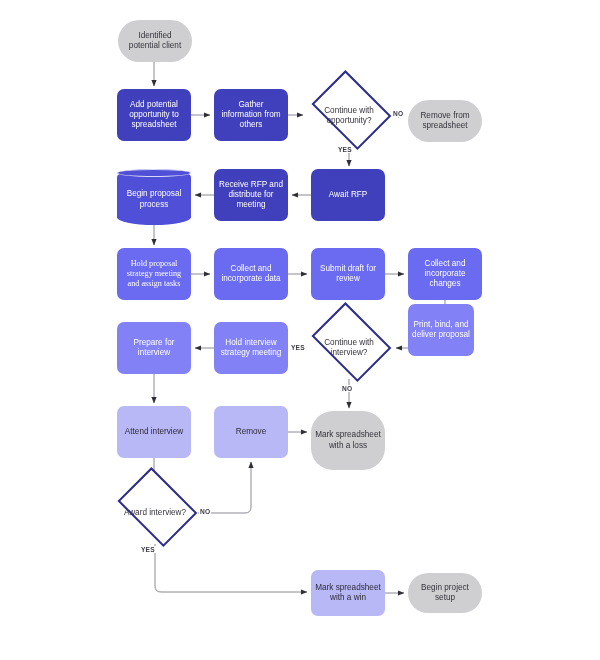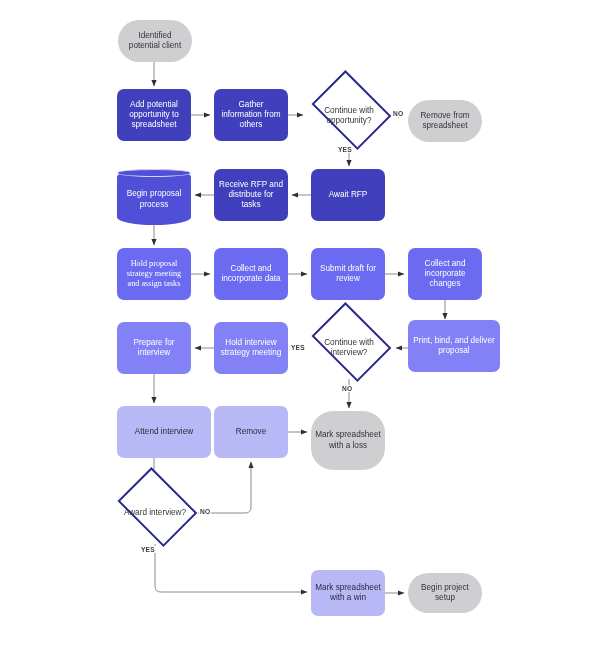--- a/index.html
+++ b/index.html
@@ -99,21 +99,21 @@
 
   <div class="node pill" style="left:408px;top:100px;width:74px;height:42px;">
     <span class="lbl">Remove from spreadsheet</span>
   </div>
 
   <div class="node rect t-dark" style="left:311px;top:169px;width:74px;height:52px;">
     <span class="lbl">Await RFP</span>
   </div>
 
   <div class="node rect t-dark" style="left:214px;top:169px;width:74px;height:52px;">
-    <span class="lbl">Receive RFP and distribute for tasks</span>
+    <span class="lbl">Receive RFP and distribute for meeting</span>
   </div>
 
   <div class="node cyl" style="left:117px;top:169px;width:74px;height:56px;">
     <span class="cylbody"></span>
     <span class="cyltop"></span>
     <span class="lbl">Begin proposal process</span>
   </div>
 
   <div class="node rect t-mid" style="left:117px;top:248px;width:74px;height:52px;font-family:Liberation Serif, serif;">
     <span class="lbl">Hold proposal strategy meeting and assign tasks</span>
@@ -124,38 +124,38 @@
   </div>
 
   <div class="node rect t-mid" style="left:311px;top:248px;width:74px;height:52px;">
     <span class="lbl">Submit draft for review</span>
   </div>
 
   <div class="node rect t-mid" style="left:408px;top:248px;width:74px;height:52px;">
     <span class="lbl">Collect and incorporate changes</span>
   </div>
 
-  <div class="node rect t-mid2" style="left:408px;top:320px;width:92px;height:52px;">
+  <div class="node rect t-mid2" style="left:408px;top:304px;width:66px;height:52px;">
     <span class="lbl">Print, bind, and deliver proposal</span>
   </div>
 
   <div class="node diamond" style="left:306px;top:317px;width:86px;height:62px;">
     <span class="dshape"></span>
     <span class="lbl">Continue with interview?</span>
   </div>
 
   <div class="node rect t-mid2" style="left:214px;top:322px;width:74px;height:52px;">
     <span class="lbl">Hold interview strategy meeting</span>
   </div>
 
   <div class="node rect t-mid2" style="left:117px;top:322px;width:74px;height:52px;">
     <span class="lbl">Prepare for interview</span>
   </div>
 
-  <div class="node rect t-light" style="left:117px;top:406px;width:94px;height:52px;">
+  <div class="node rect t-light" style="left:117px;top:406px;width:74px;height:52px;">
     <span class="lbl">Attend interview</span>
   </div>
 
   <div class="node rect t-light" style="left:214px;top:406px;width:74px;height:52px;">
     <span class="lbl">Remove</span>
   </div>
 
   <div class="node pill" style="left:311px;top:411px;width:74px;height:59px;">
     <span class="lbl">Mark spreadsheet with a loss</span>
   </div>

